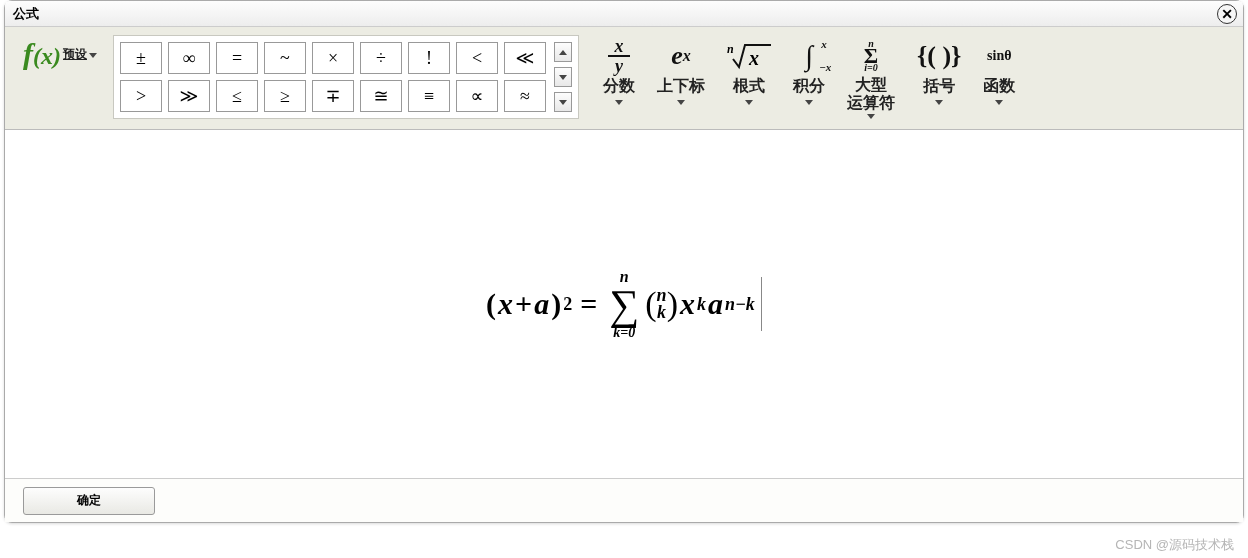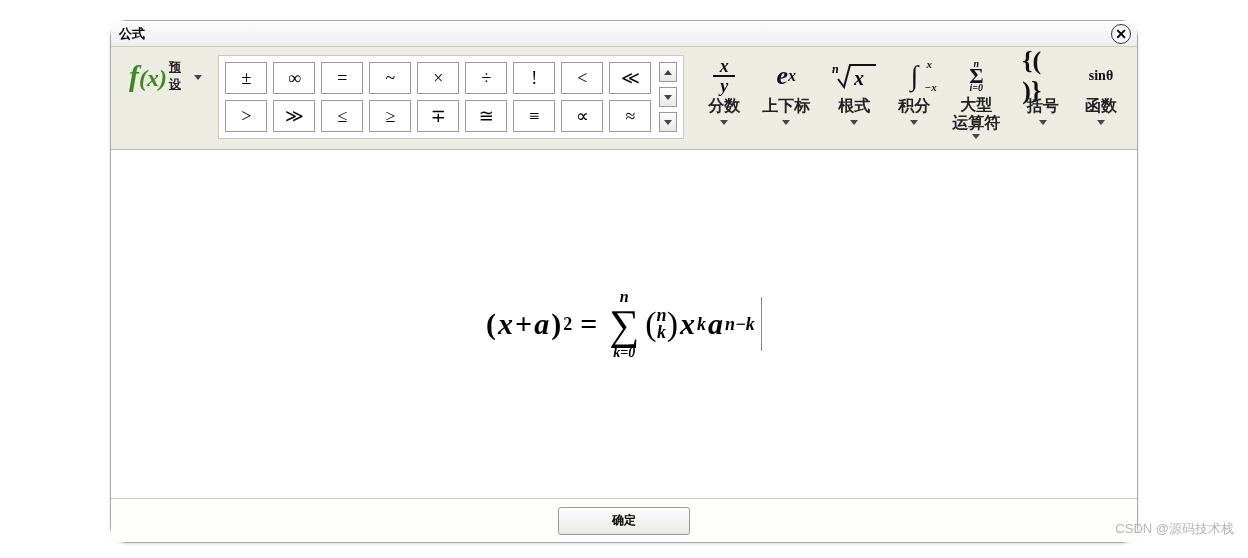--- a/index.html
+++ b/index.html
@@ -6,24 +6,24 @@
     body {
       font-family: "Microsoft YaHei", Arial, sans-serif;
       font-size: 12px;
       background: #fff;
       width: 1248px;
       height: 558px;
       position: relative;
       overflow: hidden;
     }
     .dialog {
-      width: 1028px;
-      margin: 20px auto;
+      width: 1240px;
+      margin: 0 auto;
       border: 1px solid #aaa;
-      border-radius: 16px;
+      border-radius: 8px;
       background: #fff;
       box-shadow: 0 1px 3px rgba(0,0,0,0.15);
     }
     .titlebar {
       height: 26px;
       background: linear-gradient(#fdfdfd, #ededed);
       border-bottom: 1px solid #ccc;
       border-radius: 4px 4px 0 0;
       display: flex;
       align-items: center;
@@ -179,39 +179,39 @@
     .binom .paren { font-size: 34px; font-style: normal; font-weight: normal; }
     .cursor-bar {
       width: 1px; height: 54px;
       background: #888;
       margin-left: 4px;
     }
     .footer {
       height: 44px;
       border-top: 1px solid #ccc;
       display: flex;
-      justify-content: center;
+      justify-content: flex-start;
       align-items: center;
       gap: 14px;
       padding: 0 18px;
       background: #fdfdfb;
     }
     .btn {
       min-width: 132px;
       height: 28px;
       border: 1px solid #9a9a9a;
       border-radius: 3px;
       background: linear-gradient(#fdfdfd, #e9e9e4);
       font-size: 12px;
       font-weight: bold;
       cursor: pointer;
     }
     .watermark {
       position: absolute;
-      right: 14px; bottom: 20px;
+      right: 14px; bottom: 4px;
       color: #b5b5b5;
       font-size: 13px;
     }
     
     .frac-icon { display:inline-flex; flex-direction:column; align-items:center; font-size:18px; line-height:0.9;}
     .frac-icon .bar { width:22px; height:2px; background:#111; margin:1px 0;}
     .int-icon { position:relative; font-size:28px; font-style:normal;}
     .int-icon .sub { position:absolute; left:14px; bottom:-1px; font-size:11px; font-style:italic;}
     .int-icon .sup { position:absolute; left:16px; top:-2px; font-size:11px; font-style:italic;}
     .sumop { display:flex; flex-direction:column; align-items:center; line-height:0.75;}

